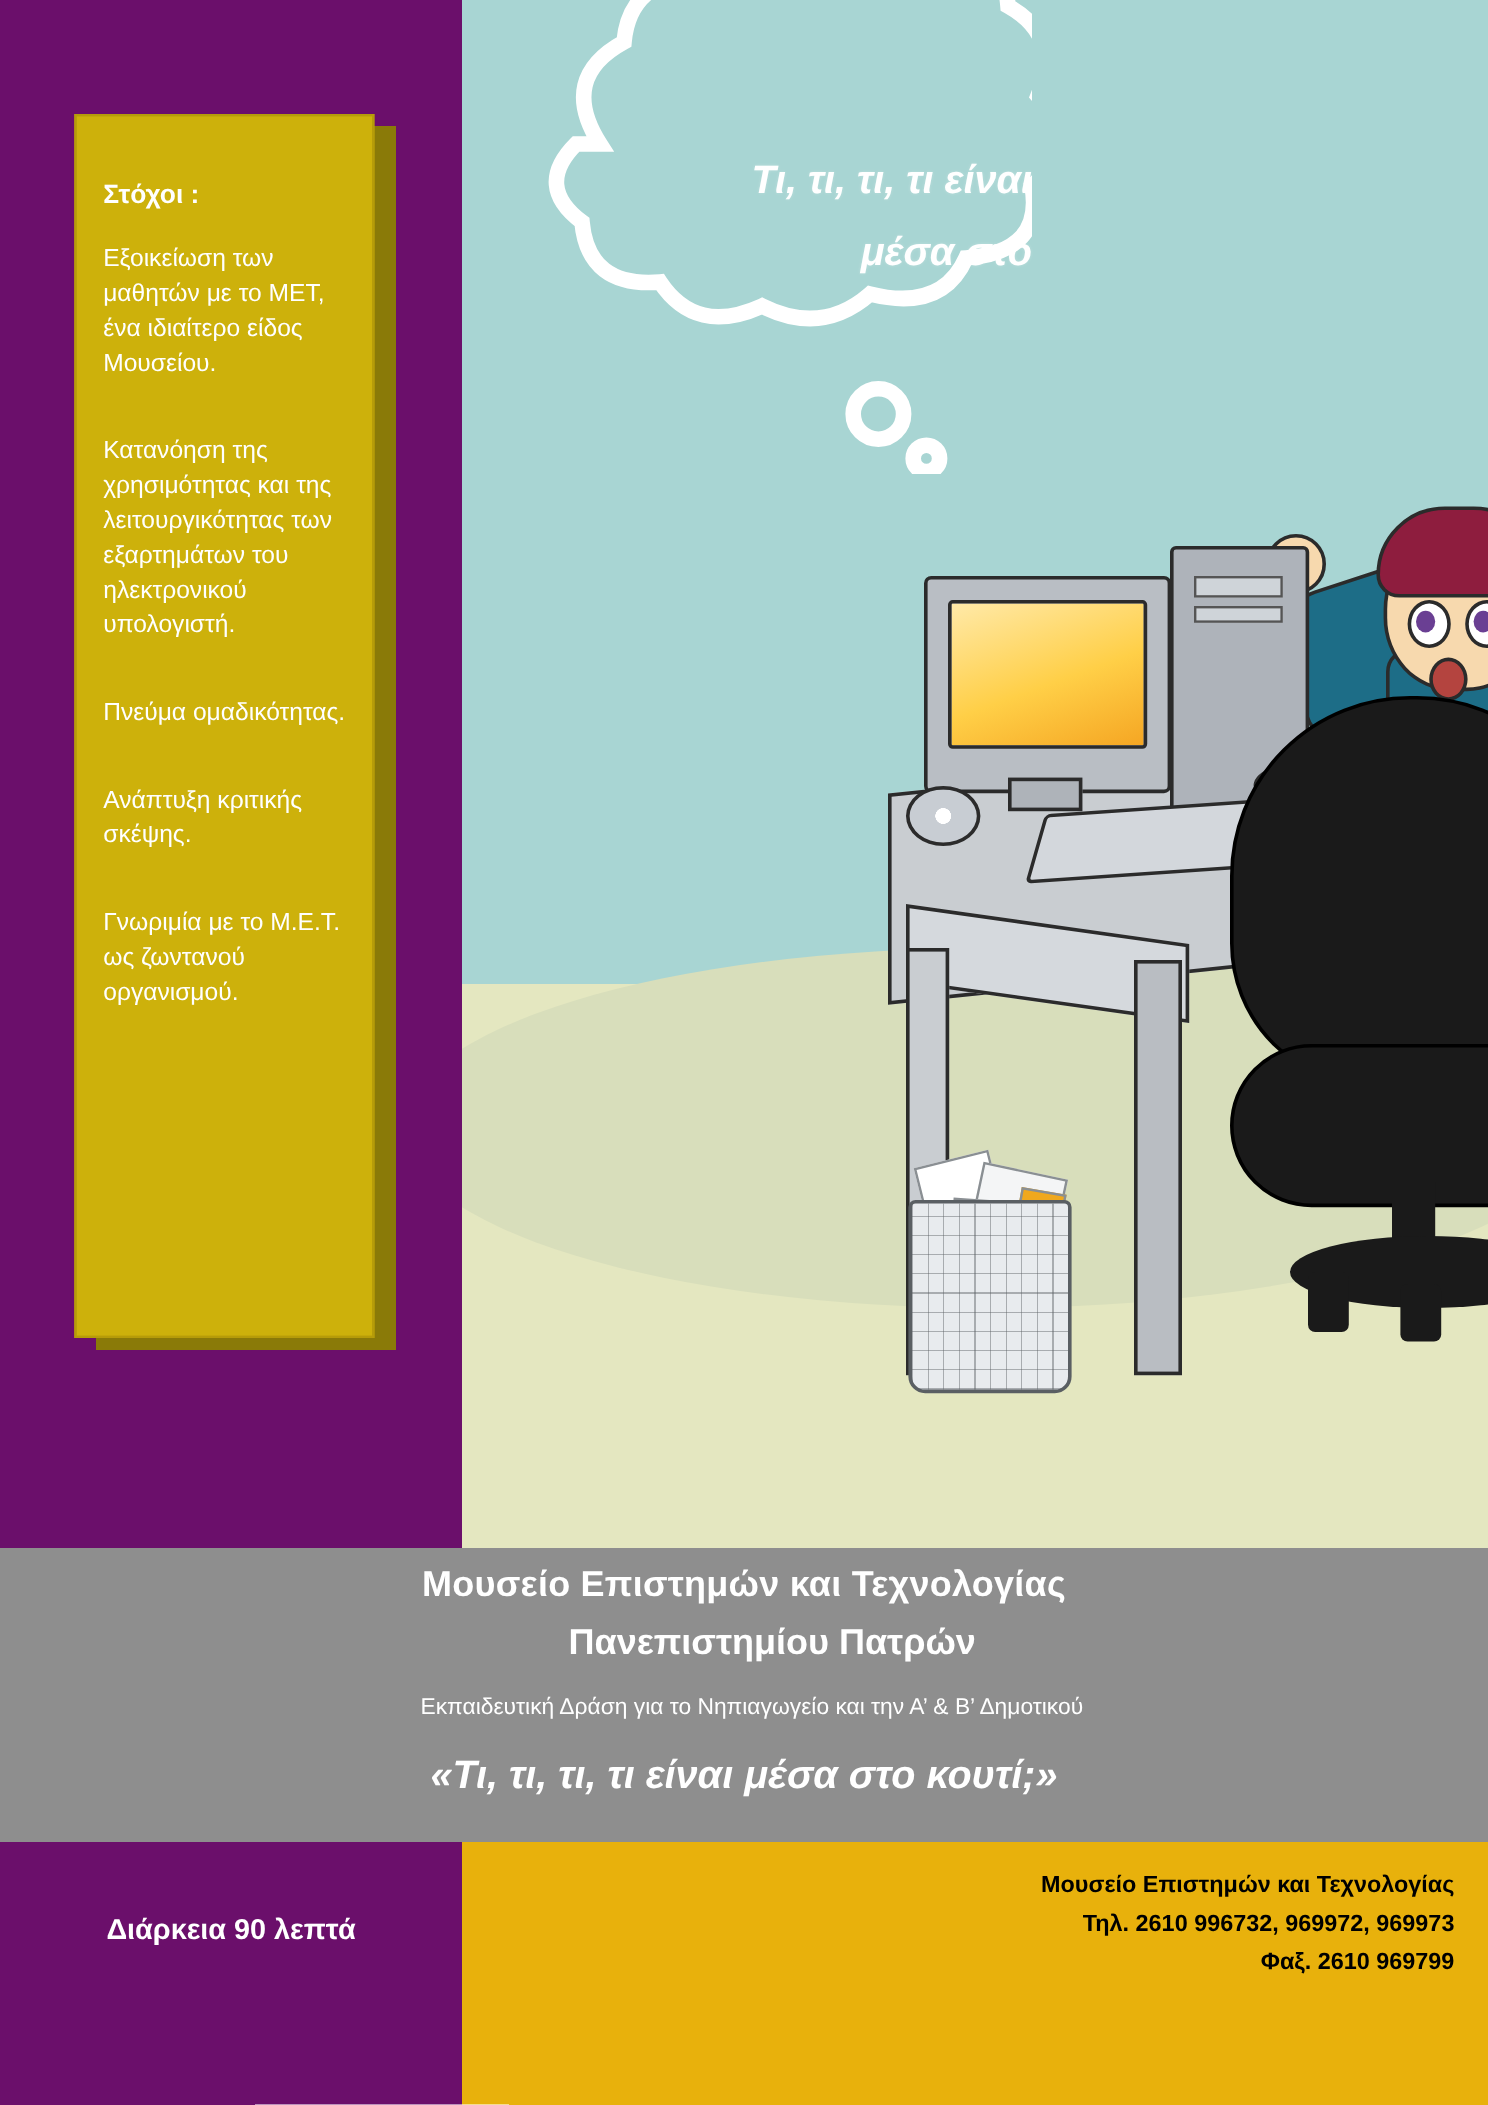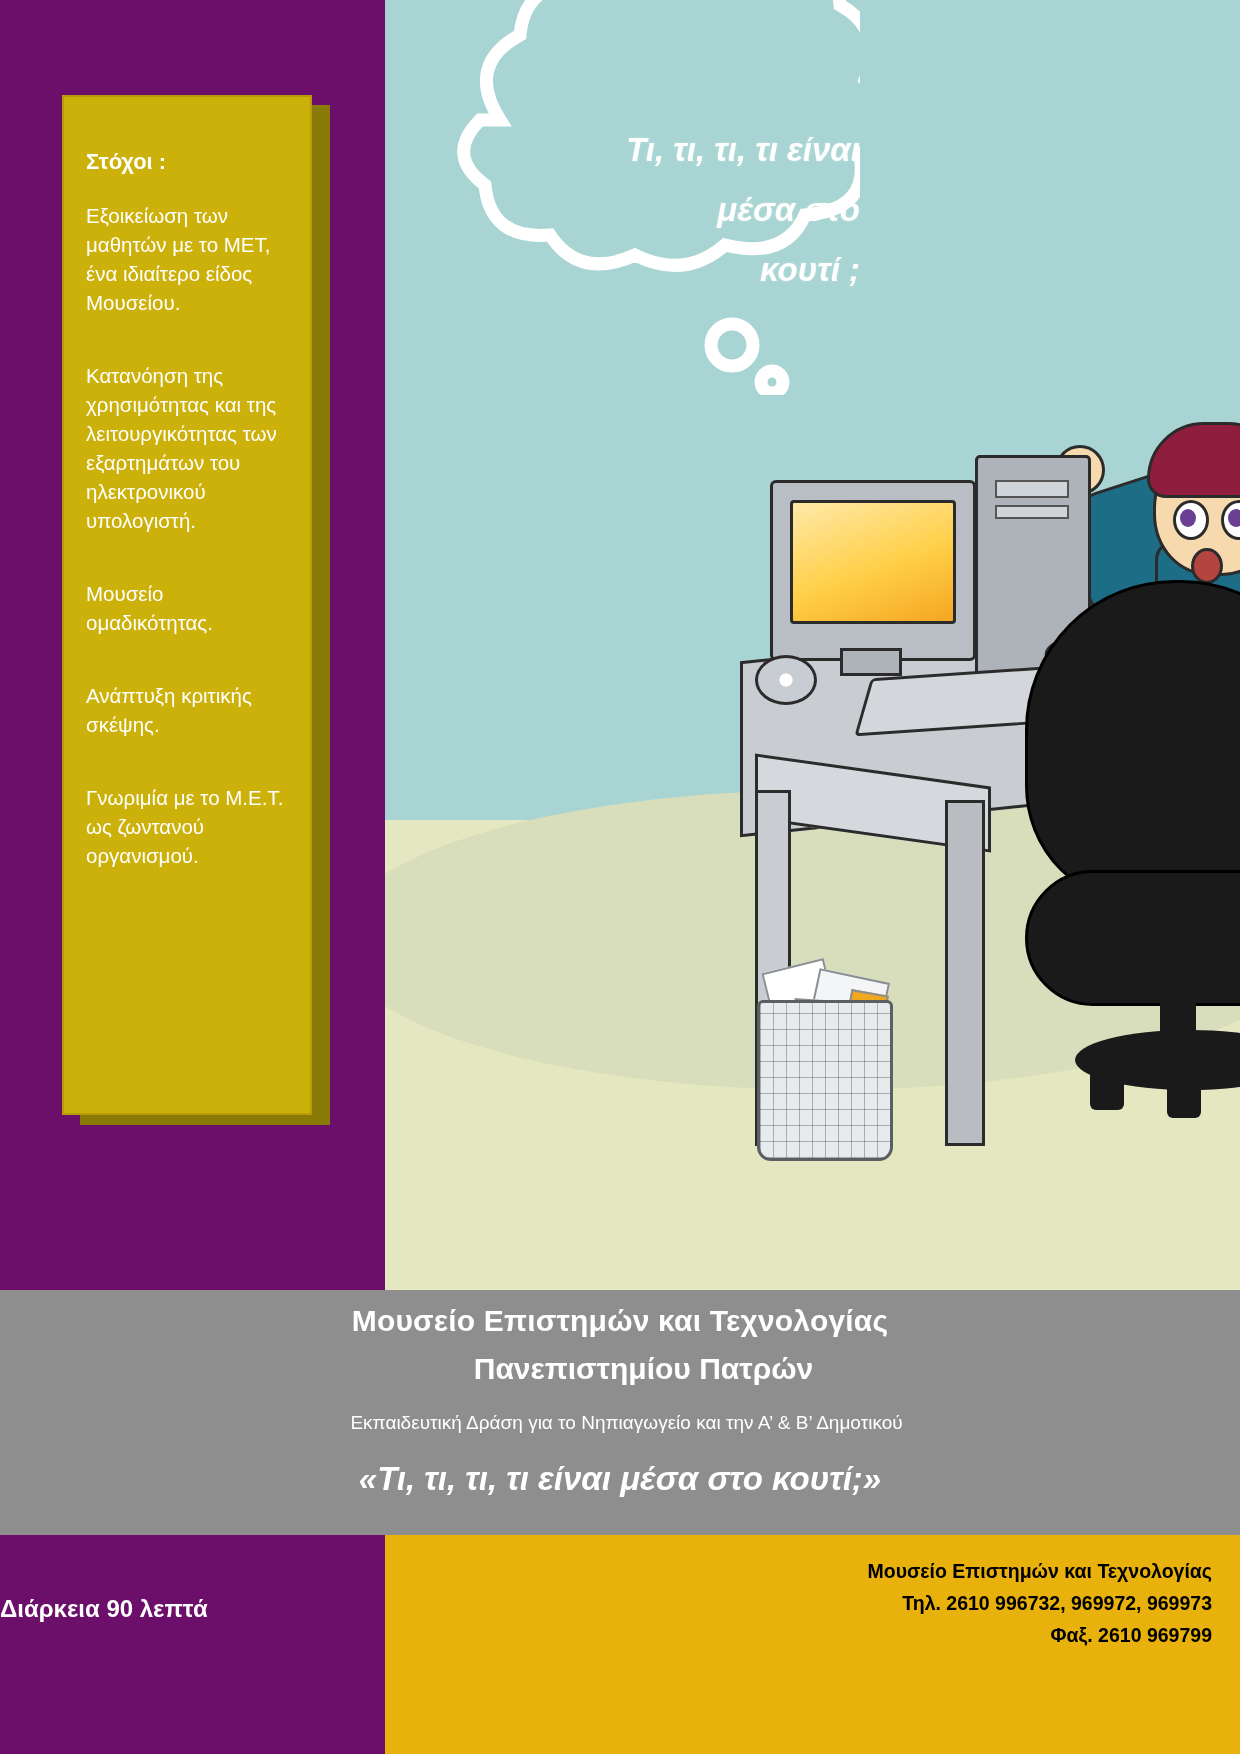--- a/index.html
+++ b/index.html
@@ -150,20 +150,21 @@
   .bottom-purple {
     position: absolute;
     left: 0; top: 0;
     width: 385px; height: 219px;
     background: #6b0f6b;
   }
   .duration {
     position: absolute;
     left: 0; top: 60px;
     width: 385px;
+    text-align: center;
     color: #ffffff;
     font-size: 24px;
     font-weight: bold;
   }
   .bottom-yellow {
     position: absolute;
     left: 385px; top: 0;
     width: 855px; height: 219px;
     background: #e8b10c;
   }
@@ -473,30 +474,29 @@
           <path d="M110 120 q-35 -55 20 -85 q5 -55 70 -55 q30 -40 90 -25 q45 -40 95 -5
                    q60 -5 65 55 q45 25 25 75 q35 40 -5 75 q10 55 -55 60 q-20 45 -80 30
                    q-40 35 -90 10 q-55 25 -85 -20 q-60 5 -65 -50 q-40 -30 -5 -65 Z"></path>
           <circle cx="342" cy="345" r="21"></circle>
           <circle cx="382" cy="382" r="11"></circle>
         </g>
       </svg>
       <div class="bubble-text">
         <div>Τι, τι, τι, τι είναι</div>
         <div>μέσα στο</div>
-        <div>κουτί ;</div>
       </div>
     </div>
 
     <div class="goals-shadow"></div>
     <div class="goals-box">
       <div class="goals-title">Στόχοι :</div>
       <div class="goals-item">Εξοικείωση των μαθητών με το ΜΕΤ, ένα ιδιαίτερο είδος Μουσείου.</div>
       <div class="goals-item">Κατανόηση  της χρησιμότητας και της λειτουργικότητας των εξαρτημάτων του ηλεκτρονικού υπολογιστή.</div>
-      <div class="goals-item">Μουσείο ομαδικότητας.</div>
+      <div class="goals-item">Πνεύμα ομαδικότητας.</div>
       <div class="goals-item">Ανάπτυξη κριτικής σκέψης.</div>
       <div class="goals-item">Γνωριμία με το Μ.Ε.Τ. ως ζωντανού οργανισμού.</div>
     </div>
   </div>
 
   <div class="gray-band">
     <div class="band-title1">Μουσείο Επιστημών και Τεχνολογίας</div>
     <div class="band-title2">Πανεπιστημίου Πατρών</div>
     <div class="band-sub">Εκπαιδευτική Δράση για το Νηπιαγωγείο και την Α’ &amp; Β’ Δημοτικού</div>
     <div class="band-quote">«Τι, τι, τι, τι είναι μέσα στο κουτί;»</div>

